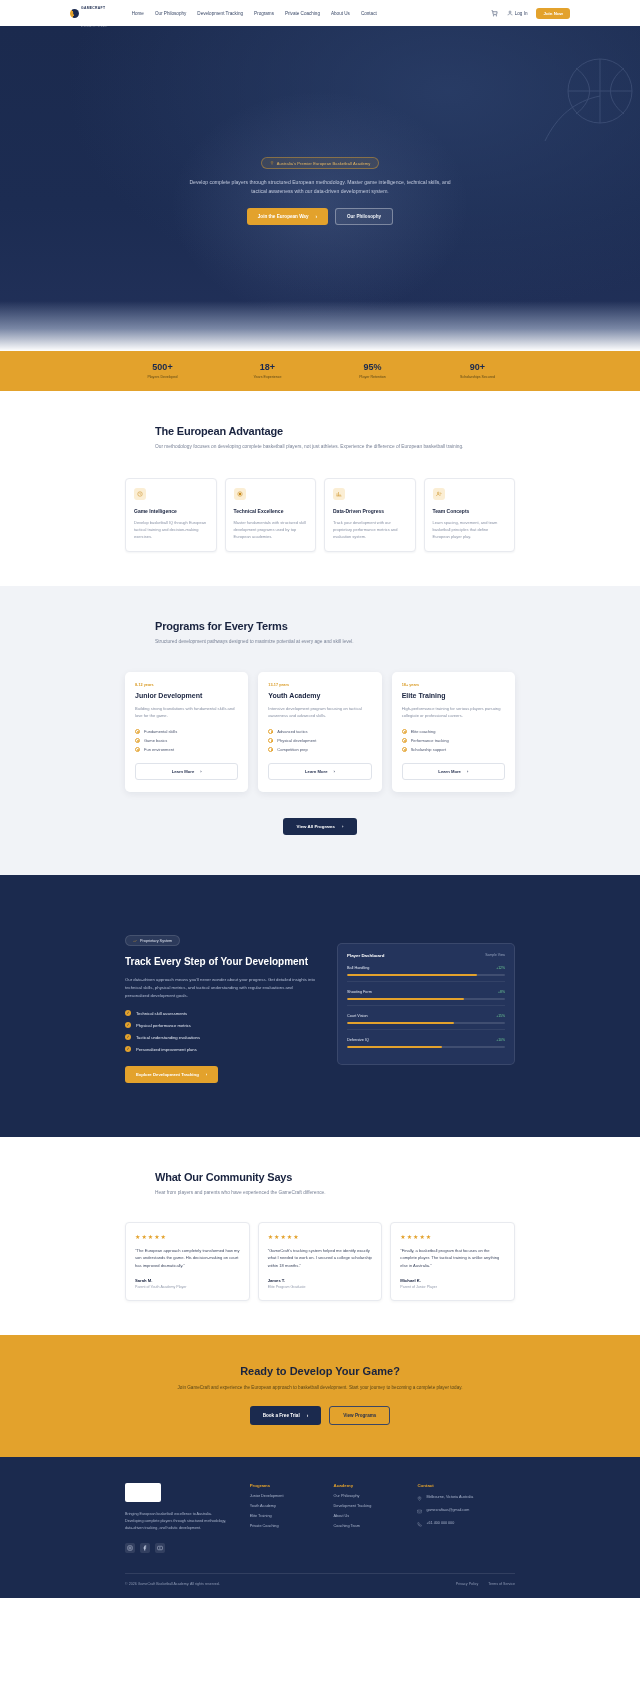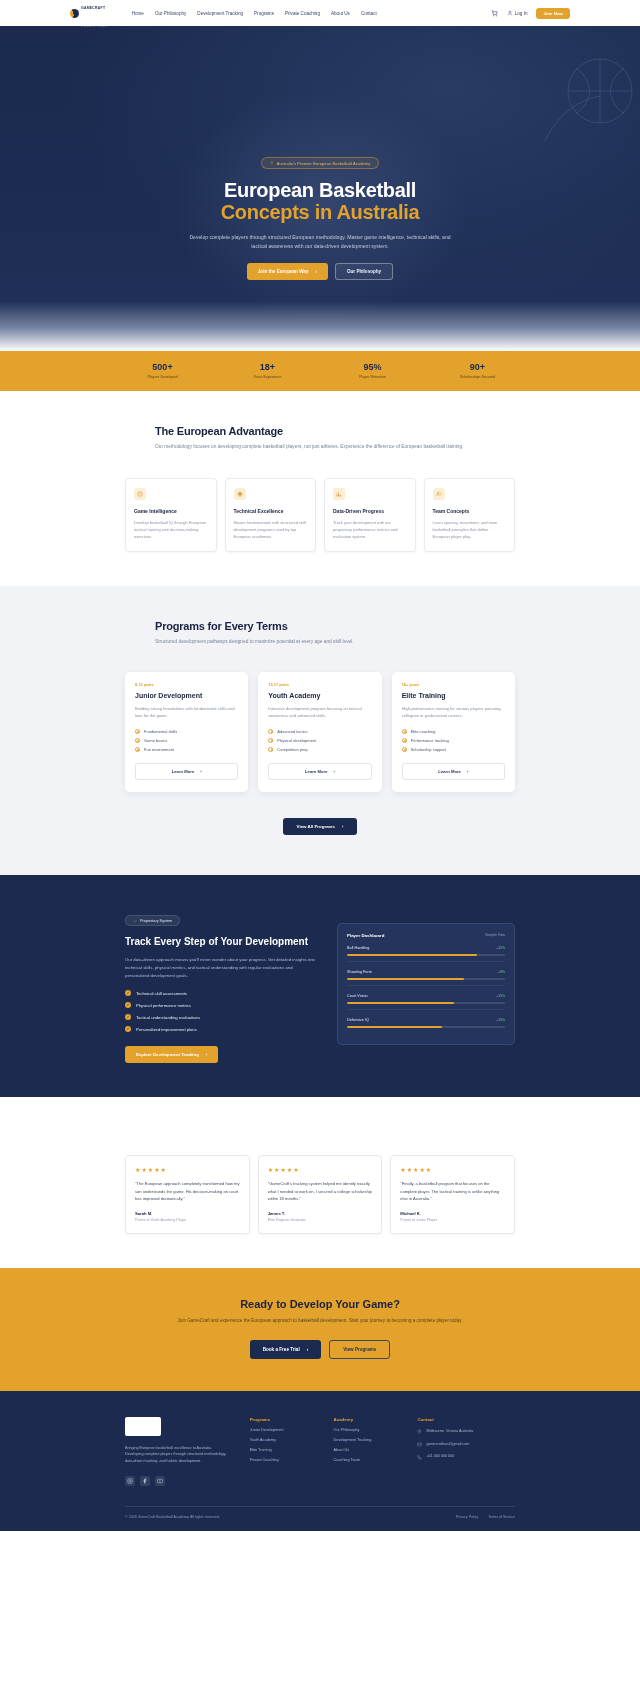--- a/index.html
+++ b/index.html
@@ -128,21 +128,21 @@
     display:flex; align-items:center; justify-content:center; gap:6px;
   }
   .btn-viewall-wrap{ text-align:center; margin-top:22px;}
   .btn-dark{
     background:#1b2a4e; color:#fff; font-size:4.4px; font-weight:600;
     padding:6px 14px; border-radius:3px; border:none;
     display:inline-flex; align-items:center; gap:7px;
   }
 
   
-  .tracking{ background:#1b2a4e; padding:34px 0; }
+  .tracking{ background:#1b2a4e; padding:54px 0; }
   .track-inner{ width:390px; margin:0 auto; display:flex; gap:22px; align-items:flex-start;}
   .track-left{ width:190px;}
   .badge-dark{
     display:inline-flex; align-items:center; gap:3px;
     background:rgba(255,255,255,.08); border:1px solid rgba(255,255,255,.12);
     border-radius:20px; padding:2.5px 7px; font-size:3.8px; color:#dfe4ef;
   }
   .track-left h2{ font-size:10px; font-weight:700; color:#fff; margin-top:9px; line-height:1.25;}
   .track-left > p{ font-size:4.3px; color:#b4bfd6; line-height:1.8; margin-top:8px;}
   .track-list{ margin-top:11px; display:flex; flex-direction:column; gap:6px;}
@@ -269,24 +269,20 @@
       </g>
     </svg>
     <div class="hero-content">
       <span class="badge">
         <svg viewBox="0 0 24 24" width="4" height="4" fill="none" stroke="#e3a22c" stroke-width="2">
             <path d="M7 4h10v5a5 5 0 0 1-10 0z"></path>
             <path d="M10 16h4M9 20h6"></path>
           </svg>
         <span>Australia's Premier European Basketball Academy</span>
       </span>
-      <h1>
-        <span>European Basketball</span>
-        <span class="accent">Concepts in Australia</span>
-      </h1>
       <p>Develop complete players through structured European methodology. Master game intelligence, technical skills, and tactical awareness with our data-driven development system.</p>
       <div class="hero-btns">
         <button class="btn-primary">
           <span>Join the European Way</span>
           <span>›</span>
         </button>
         <button class="btn-ghost">Our Philosophy</button>
       </div>
     </div>
     <div class="hero-fade"></div>
@@ -519,20 +515,24 @@
           </div>
           <div class="bar">
               <i style="width:60%"></i>
             </div>
         </div>
       </div>
     </div>
   </section>
 
   <section class="section">
+    <div class="sec-head">
+      <h2>What Our Community Says</h2>
+      <p>Hear from players and parents who have experienced the GameCraft difference.</p>
+    </div>
     <div class="testi-grid">
       <div class="testi-card">
         <div class="stars">★★★★★</div>
         <div class="q">"The European approach completely transformed how my son understands the game. His decision-making on court has improved dramatically."</div>
         <div class="testi-name">Sarah M.</div>
         <div class="testi-role">Parent of Youth Academy Player</div>
       </div>
       <div class="testi-card">
         <div class="stars">★★★★★</div>
         <div class="q">"GameCraft's tracking system helped me identify exactly what I needed to work on. I secured a college scholarship within 18 months."</div>

